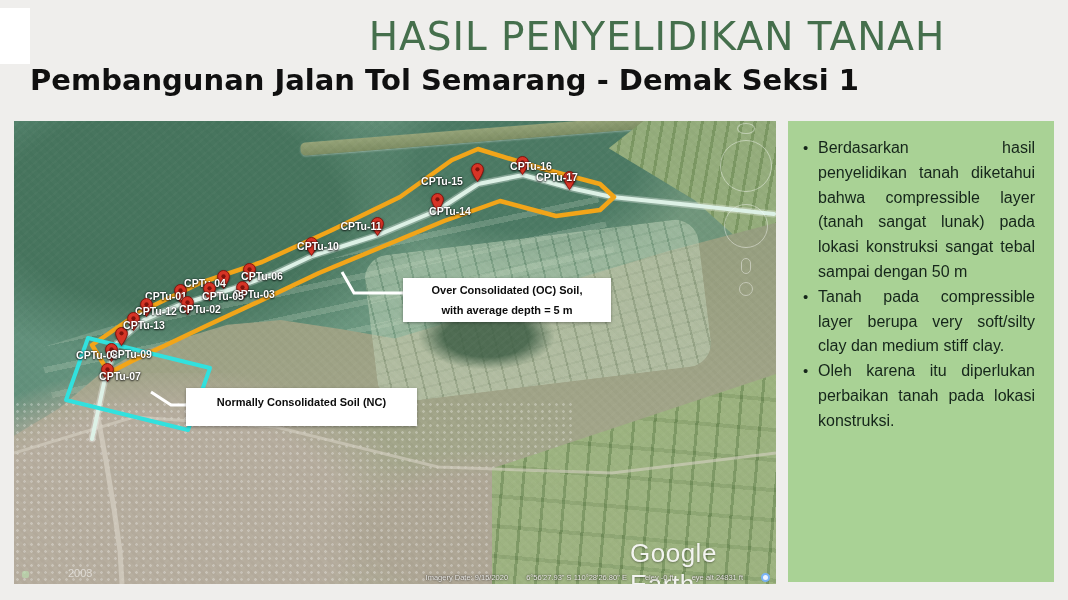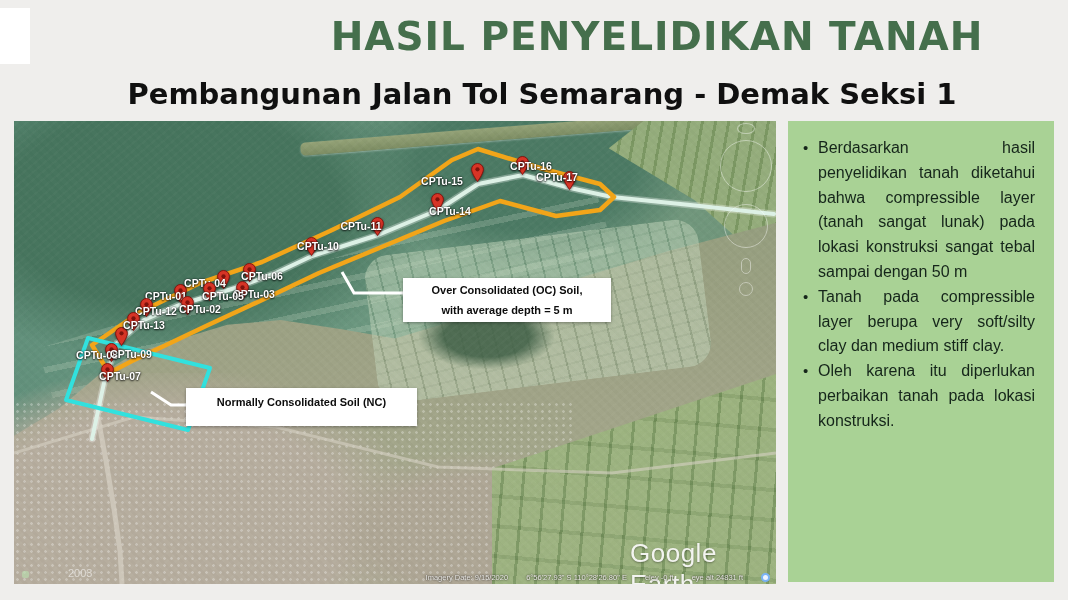--- a/index.html
+++ b/index.html
@@ -3,23 +3,23 @@
 <meta charset="utf-8">
 <style>
   html,body{margin:0;padding:0;background:#dddbd7;}
   *{box-sizing:border-box;}
   .slide{position:relative;width:1068px;height:600px;background:#efeeec;overflow:hidden;
          font-family:"Liberation Sans",sans-serif;}
   .corner-box{position:absolute;left:0;top:8px;width:30px;height:56px;background:#ffffff;}
 
   
   .title{position:absolute;left:260px;right:14px;top:14px;margin:0;text-align:center;
-         font-family:"DejaVu Sans",sans-serif;font-weight:bold;font-size:39px;letter-spacing:1px;
+         font-family:"DejaVu Sans",sans-serif;font-weight:normal;font-size:39px;letter-spacing:1px;
          color:var(--title_green,#456f4c);}
-  .subtitle{position:absolute;left:30px;right:14px;top:63px;margin:14px;text-align:center;
+  .subtitle{position:absolute;left:30px;right:14px;top:63px;margin:0;text-align:left;
          font-family:"DejaVu Sans",sans-serif;font-weight:bold;font-size:29px;color:#101010;}
 
   
   .map{position:absolute;left:14px;top:121px;width:762px;height:463px;overflow:hidden;
        background:linear-gradient(100deg,#61907b,#6b977f 45%,#72997f 70%,#6f9478);}
   .map .layer{position:absolute;}
   .sea-dark-tl{left:-60px;top:-40px;width:480px;height:280px;
       background:radial-gradient(ellipse at 45% 45%,#47755e 0 45%,rgba(71,117,94,0) 72%);}
   .sea-dark-top{left:330px;top:-40px;width:360px;height:190px;
       background:radial-gradient(ellipse at 50% 45%,#4c7a64 0 42%,rgba(76,122,100,0) 70%);}

